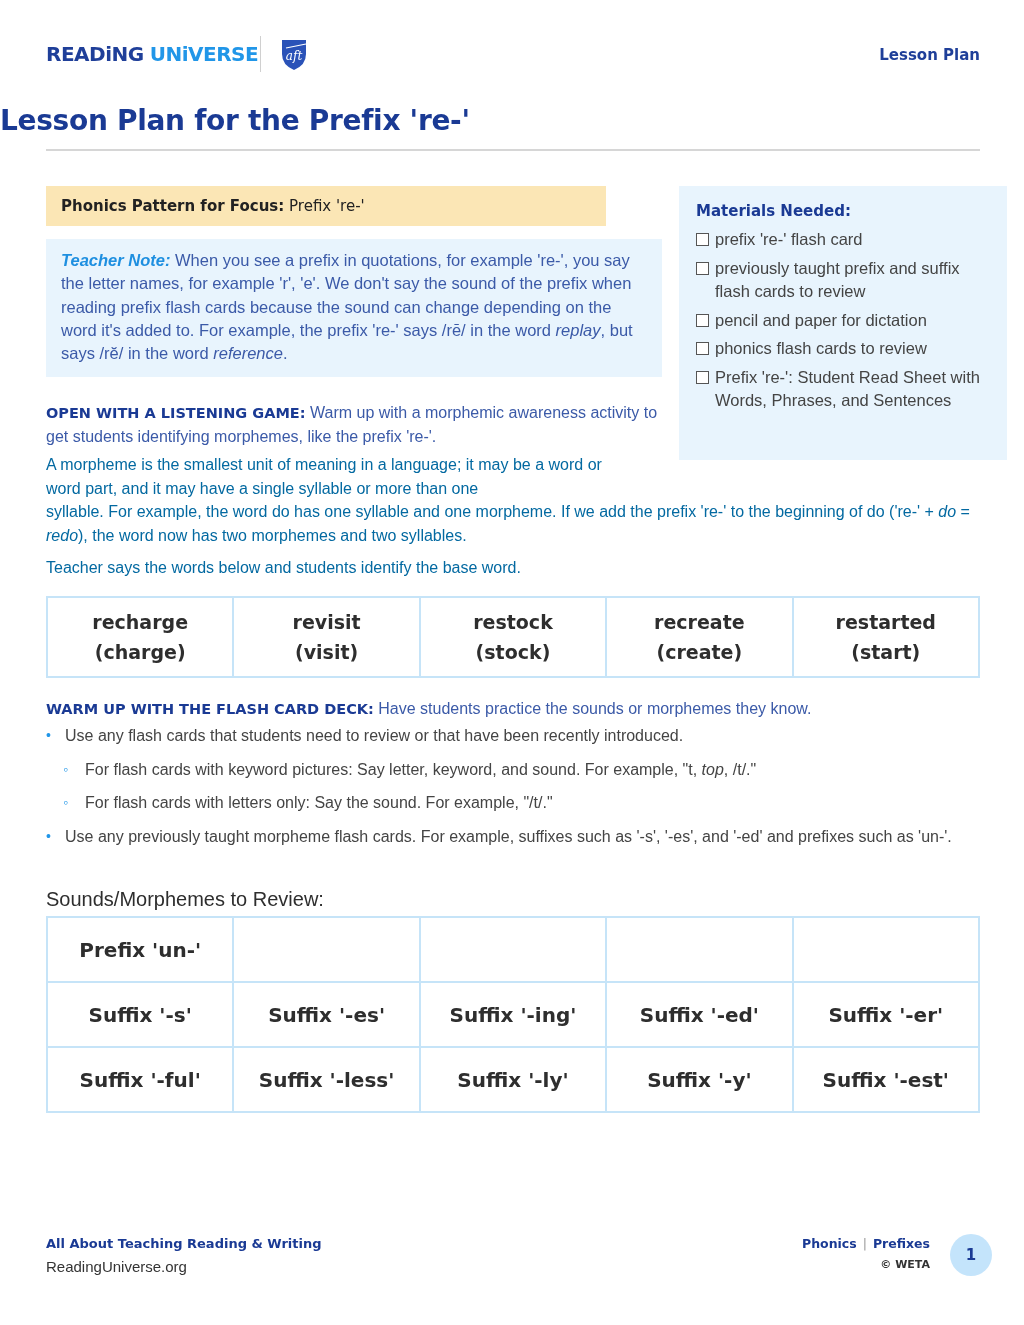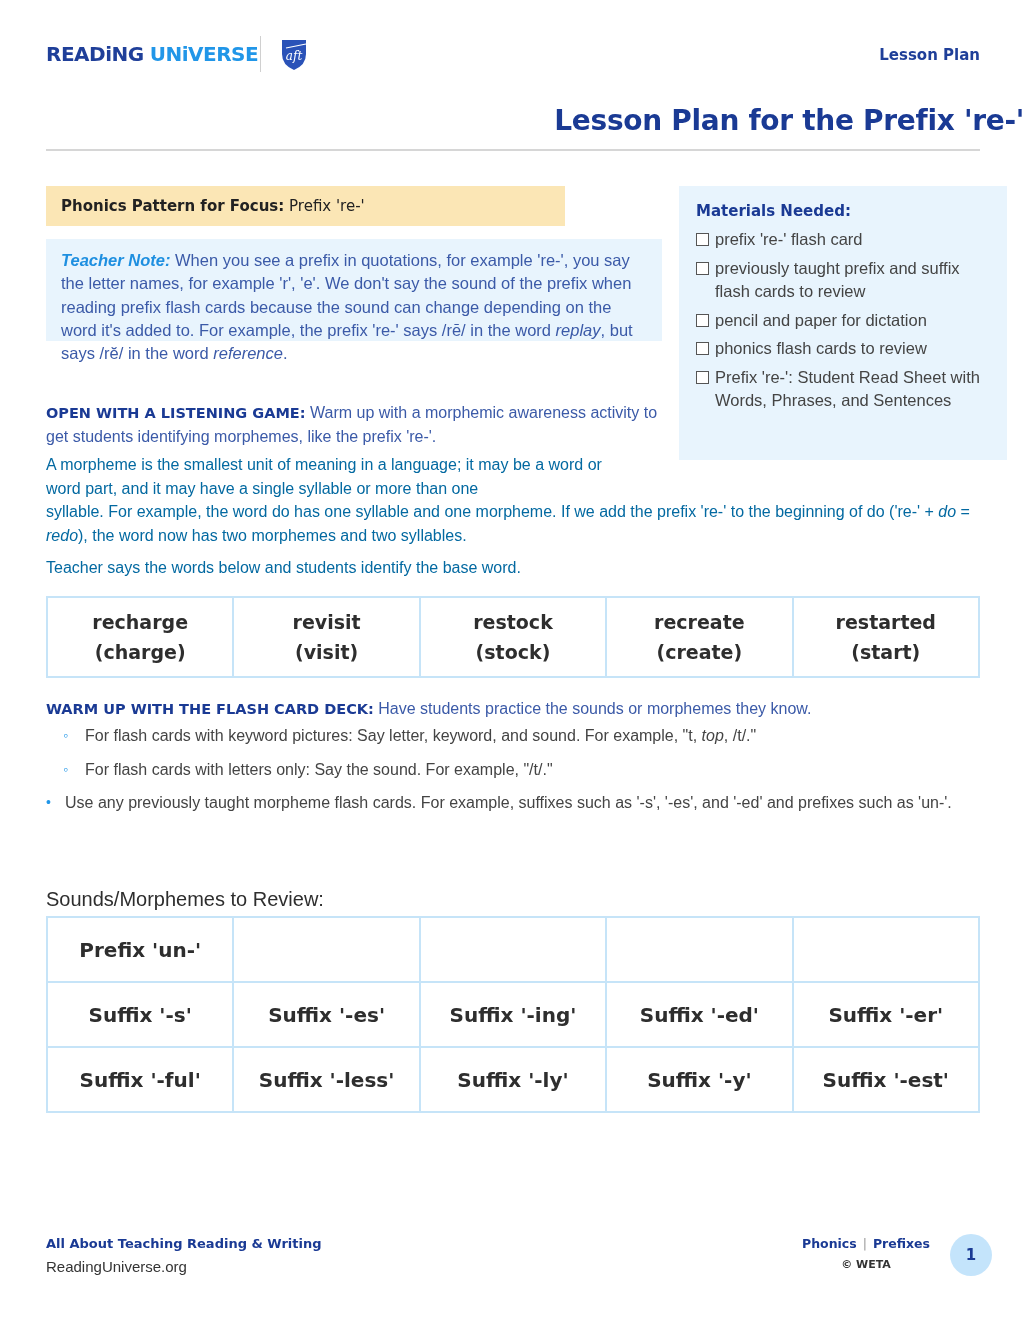--- a/index.html
+++ b/index.html
@@ -7,27 +7,27 @@
   body { position: relative; font-family: "Liberation Sans", sans-serif; color: #3a3a3a; overflow: hidden; }
 
   .header { position: absolute; left: 46px; top: 36px; width: 934px; height: 40px; }
   .logo { position: absolute; left: 0; top: 6px; font-family: "DejaVu Sans", sans-serif; font-weight: bold; font-size: 20px; letter-spacing: -0.5px; }
   .logo .w1 { color: #1f3f99; text-align: right; }
   .logo .w2 { color: #2196e8; margin-left: 6px; }
   .logo-divider { position: absolute; left: 214px; top: 0; width: 1px; height: 36px; background: #d0d0d0; }
   .aft { position: absolute; left: 230px; top: 0; width: 36px; height: 36px; }
   .doc-type { position: absolute; right: 0; top: 10px; font-family: "DejaVu Sans", sans-serif; font-weight: bold; font-size: 15px; color: #1f3f99; }
 
-  .title { position: absolute; left: 0; width: 1024px; top: 104px; text-align: right; font-family: "DejaVu Sans", sans-serif; font-weight: bold; font-size: 28px; color: #1a3a94; letter-spacing: -0.3px; }
+  .title { position: absolute; left: 0; width: 1024px; top: 104px; text-align: left; font-family: "DejaVu Sans", sans-serif; font-weight: bold; font-size: 28px; color: #1a3a94; letter-spacing: -0.3px; }
   .title-rule { position: absolute; left: 46px; top: 149px; width: 934px; height: 2px; background: #d6d6d6; }
 
-  .focus { position: absolute; left: 46px; top: 186px; width: 519px; height: 40px; background: #fbe6b5; padding: 11px 15px; font-family: "DejaVu Sans", sans-serif; font-size: 15px; color: #222; }
+  .focus { position: absolute; left: 46px; top: 186px; width: 560px; height: 40px; background: #fbe6b5; padding: 11px 15px; font-family: "DejaVu Sans", sans-serif; font-size: 15px; color: #222; }
   .focus b { font-weight: bold; }
 
-  .note { position: absolute; left: 46px; top: 239px; width: 616px; height: 102px; background: #e8f4fd; padding: 10px 15px; font-size: 16.5px; line-height: 23.3px; color: #3b5aa8; }
+  .note { position: absolute; left: 46px; top: 239px; width: 616px; height: 138px; background: #e8f4fd; padding: 10px 15px; font-size: 16.5px; line-height: 23.3px; color: #3b5aa8; }
   .note .lbl { color: #1e8fe0; font-weight: bold; font-style: italic; }
 
   .materials { position: absolute; left: 679px; top: 186px; width: 328px; height: 274px; background: #e8f4fd; padding: 16px 17px; }
   .materials h3 { font-family: "DejaVu Sans", sans-serif; font-size: 15px; font-weight: bold; color: #1a3a94; margin-bottom: 8px; }
   .mat-item { display: flex; font-size: 16.5px; line-height: 23.5px; color: #444; margin-bottom: 5px; }
   .box { flex: 0 0 13px; width: 13px; height: 13px; border: 1.3px solid #555; margin: 5px 6px 0 0; background: #fff; }
 
   .sec-head { position: absolute; left: 46px; font-size: 16px; line-height: 23px; color: #3b5aa8; }
   .sec-head .cap { color: #1a3a94; font-weight: bold; font-family: "DejaVu Sans", sans-serif; font-size: 14.5px; }
 
@@ -45,21 +45,21 @@
   .b2::before { content: "◦"; position: absolute; left: 17px; top: 0; color: #2196e8; font-size: 14px; }
 
   .review-label { position: absolute; left: 46px; top: 888px; font-family: Liberation Sans, sans-serif; font-size: 20px; color: #2e2e2e; }
 
   .footer-left { position: absolute; left: 46px; top: 1236px; }
   .footer-left .f1 { font-family: "DejaVu Sans", sans-serif; font-weight: bold; font-size: 13px; color: #1a3a94; }
   .footer-left .f2 { font-size: 15px; color: #333; margin-top: 7px; }
   .footer-right { position: absolute; right: 94px; top: 1236px; text-align: right; }
   .footer-right .f1 { font-family: "DejaVu Sans", sans-serif; font-weight: bold; font-size: 12.5px; color: #1a3a94; }
   .footer-right .sep { color: #999; font-weight: normal; margin: 0 6px; }
-  .footer-right .f2 { font-family: "DejaVu Sans", sans-serif; font-weight: bold; font-size: 11px; color: #333; margin-top: 7px; text-align: center; }
+  .footer-right .f2 { font-family: "DejaVu Sans", sans-serif; font-weight: bold; font-size: 11px; color: #333; margin-top: 7px; }
   .page-num { position: absolute; left: 950px; top: 1234px; width: 42px; height: 42px; border-radius: 50%; background: #c4e4fb; color: #1a3a94; font-family: "DejaVu Sans", sans-serif; font-weight: bold; font-size: 15px; display: flex; align-items: center; justify-content: center; }
 </style>
 </head>
 <body>
 
 <div class="header">
   <div class="logo">
     <span class="w1">READiNG</span><span class="w2">UNiVERSE</span>
   </div>
   <div class="logo-divider"></div>
@@ -148,20 +148,21 @@
   </tr>
 </tbody>
   </table>
 
 <div class="sec-head" style="top:697px; width:934px;">
   <span class="cap">WARM UP WITH THE FLASH CARD DECK:</span>
   <span>Have students practice the sounds or morphemes they know.</span>
 </div>
 
 <div class="bullets">
+  <div class="b1">Use any flash cards that students need to review or that have been recently introduced.</div>
   <div class="b2"><span>For flash cards with keyword pictures: Say letter, keyword, and sound. For example, "t, </span><i>top</i><span>, /t/."</span></div>
   <div class="b2">For flash cards with letters only: Say the sound. For example, "/t/."</div>
   <div class="b1">Use any previously taught morpheme flash cards. For example, suffixes such as '-s', '-es', and '-ed' and prefixes such as 'un-'.</div>
 </div>
 
 <div class="review-label">Sounds/Morphemes to Review:</div>
 
 <table class="grid review" style="top:916px;">
   <tbody>
       <tr>

